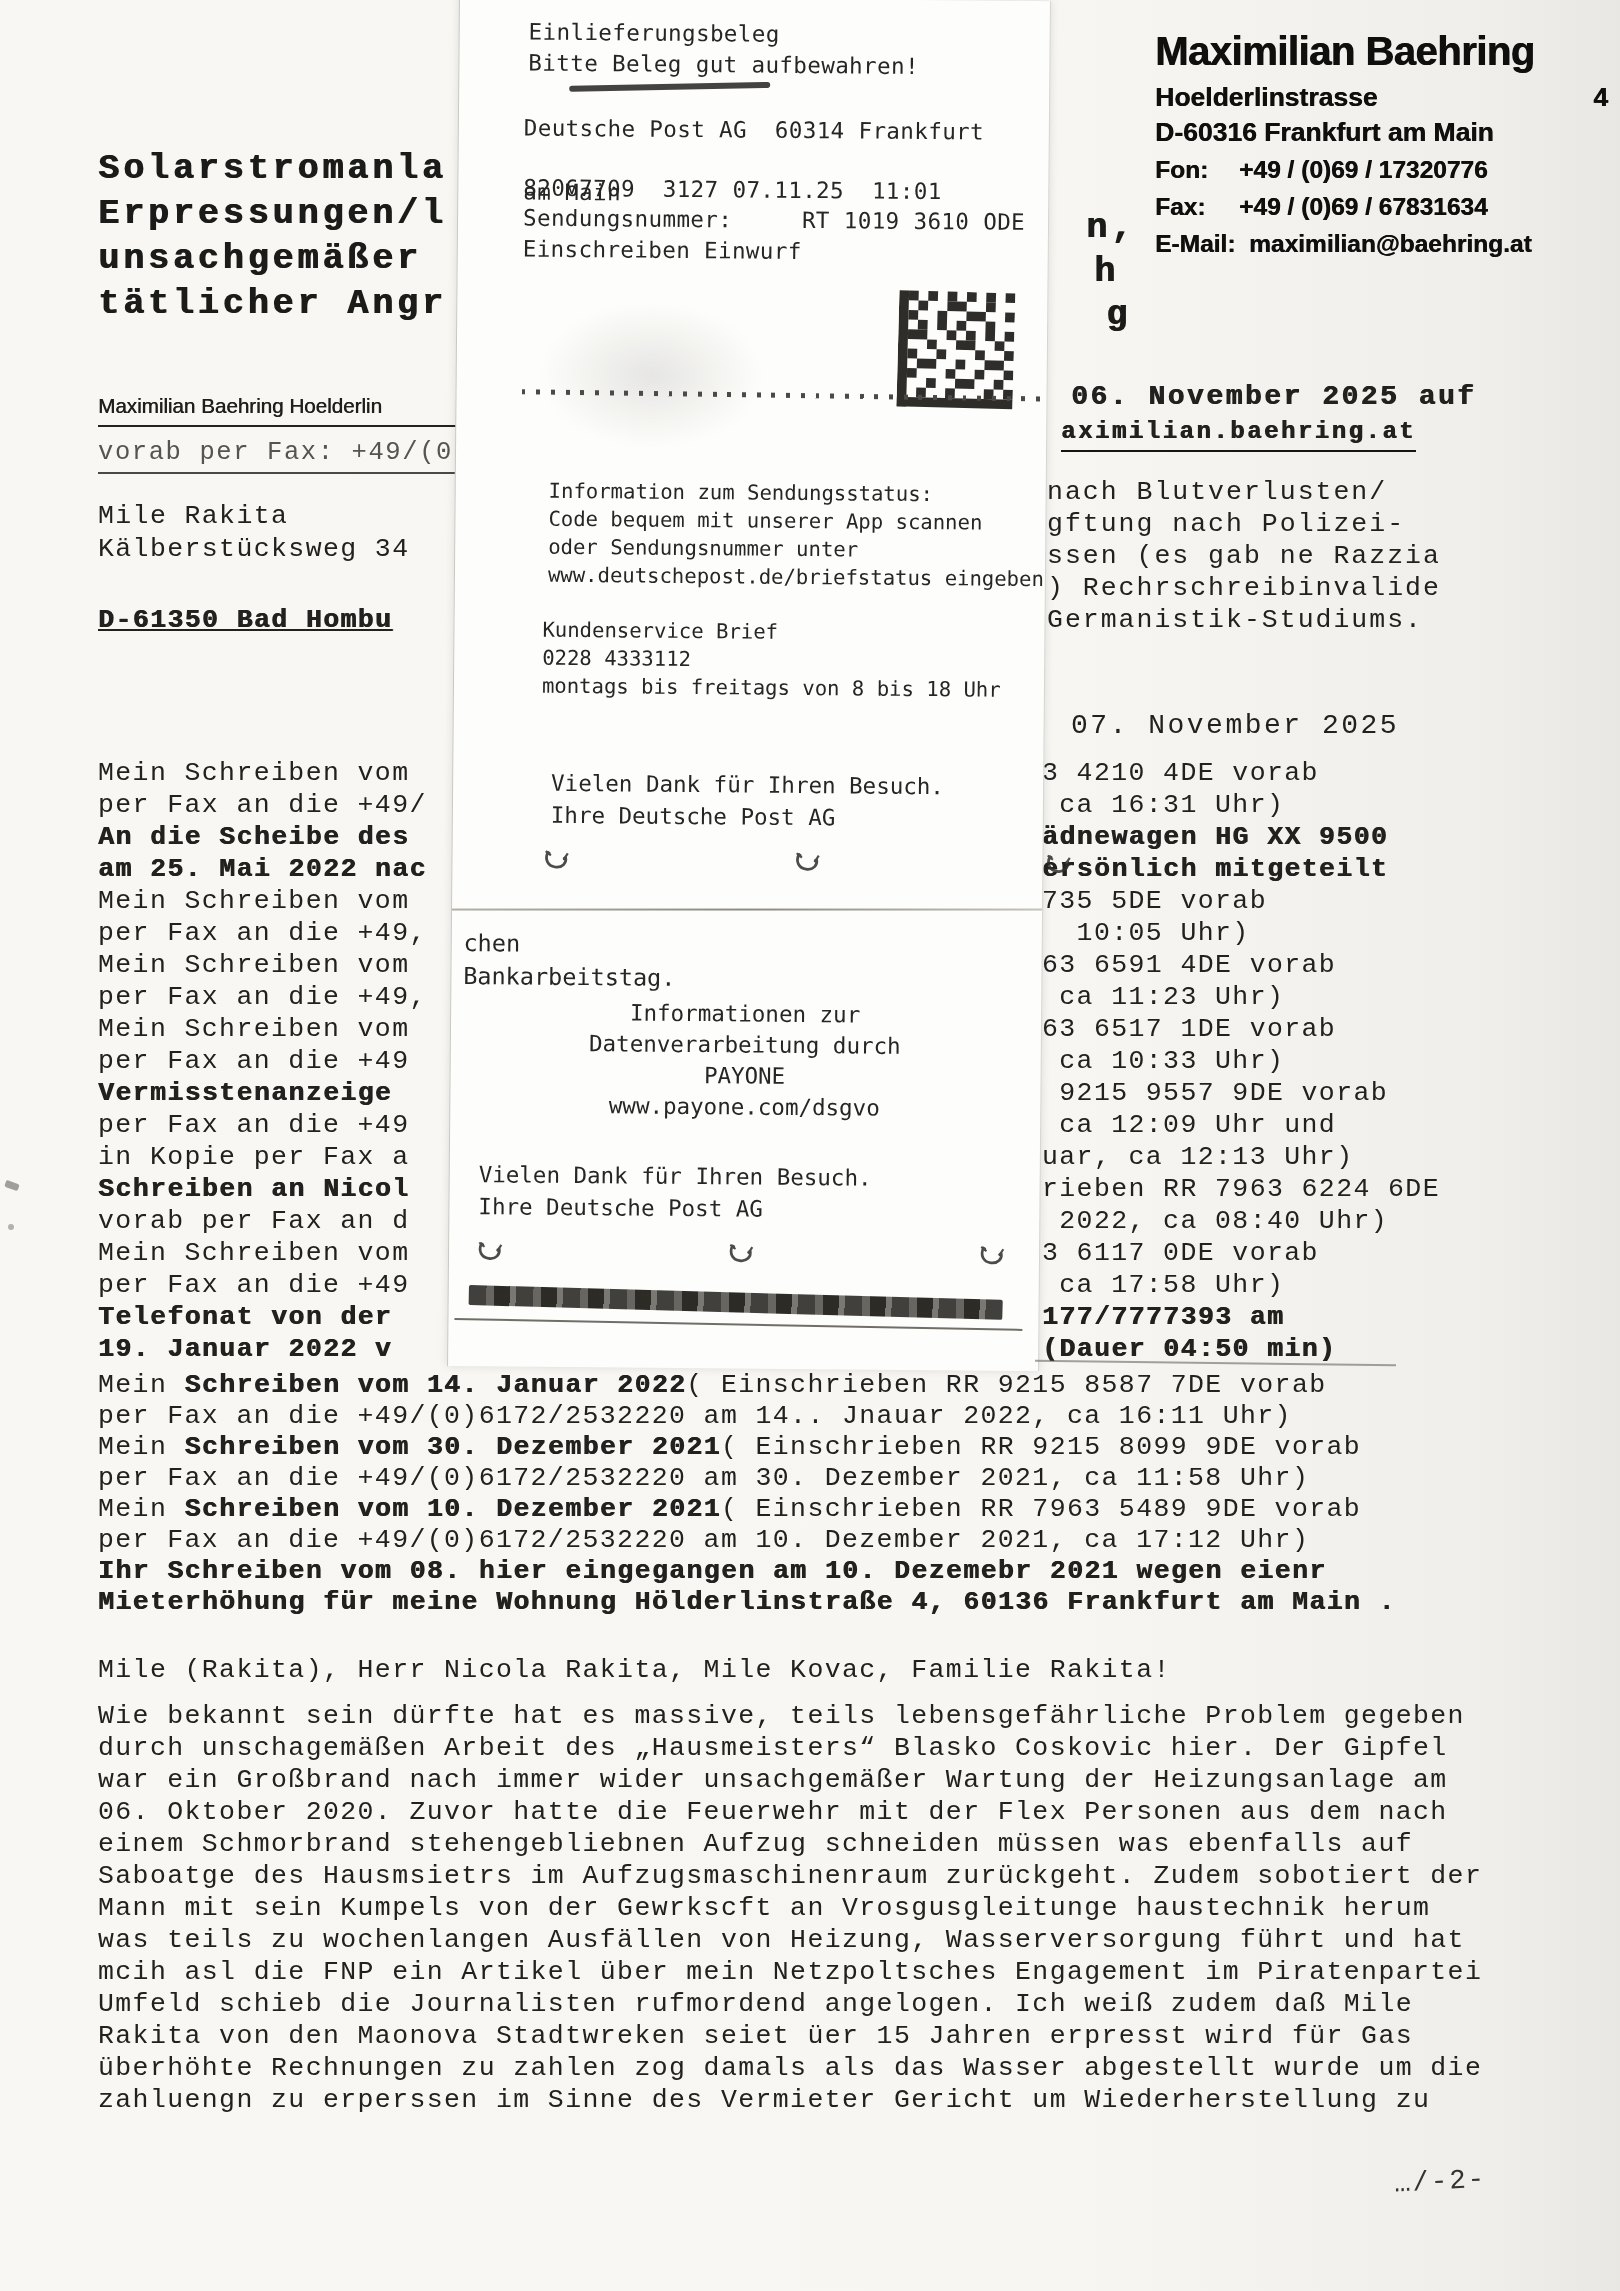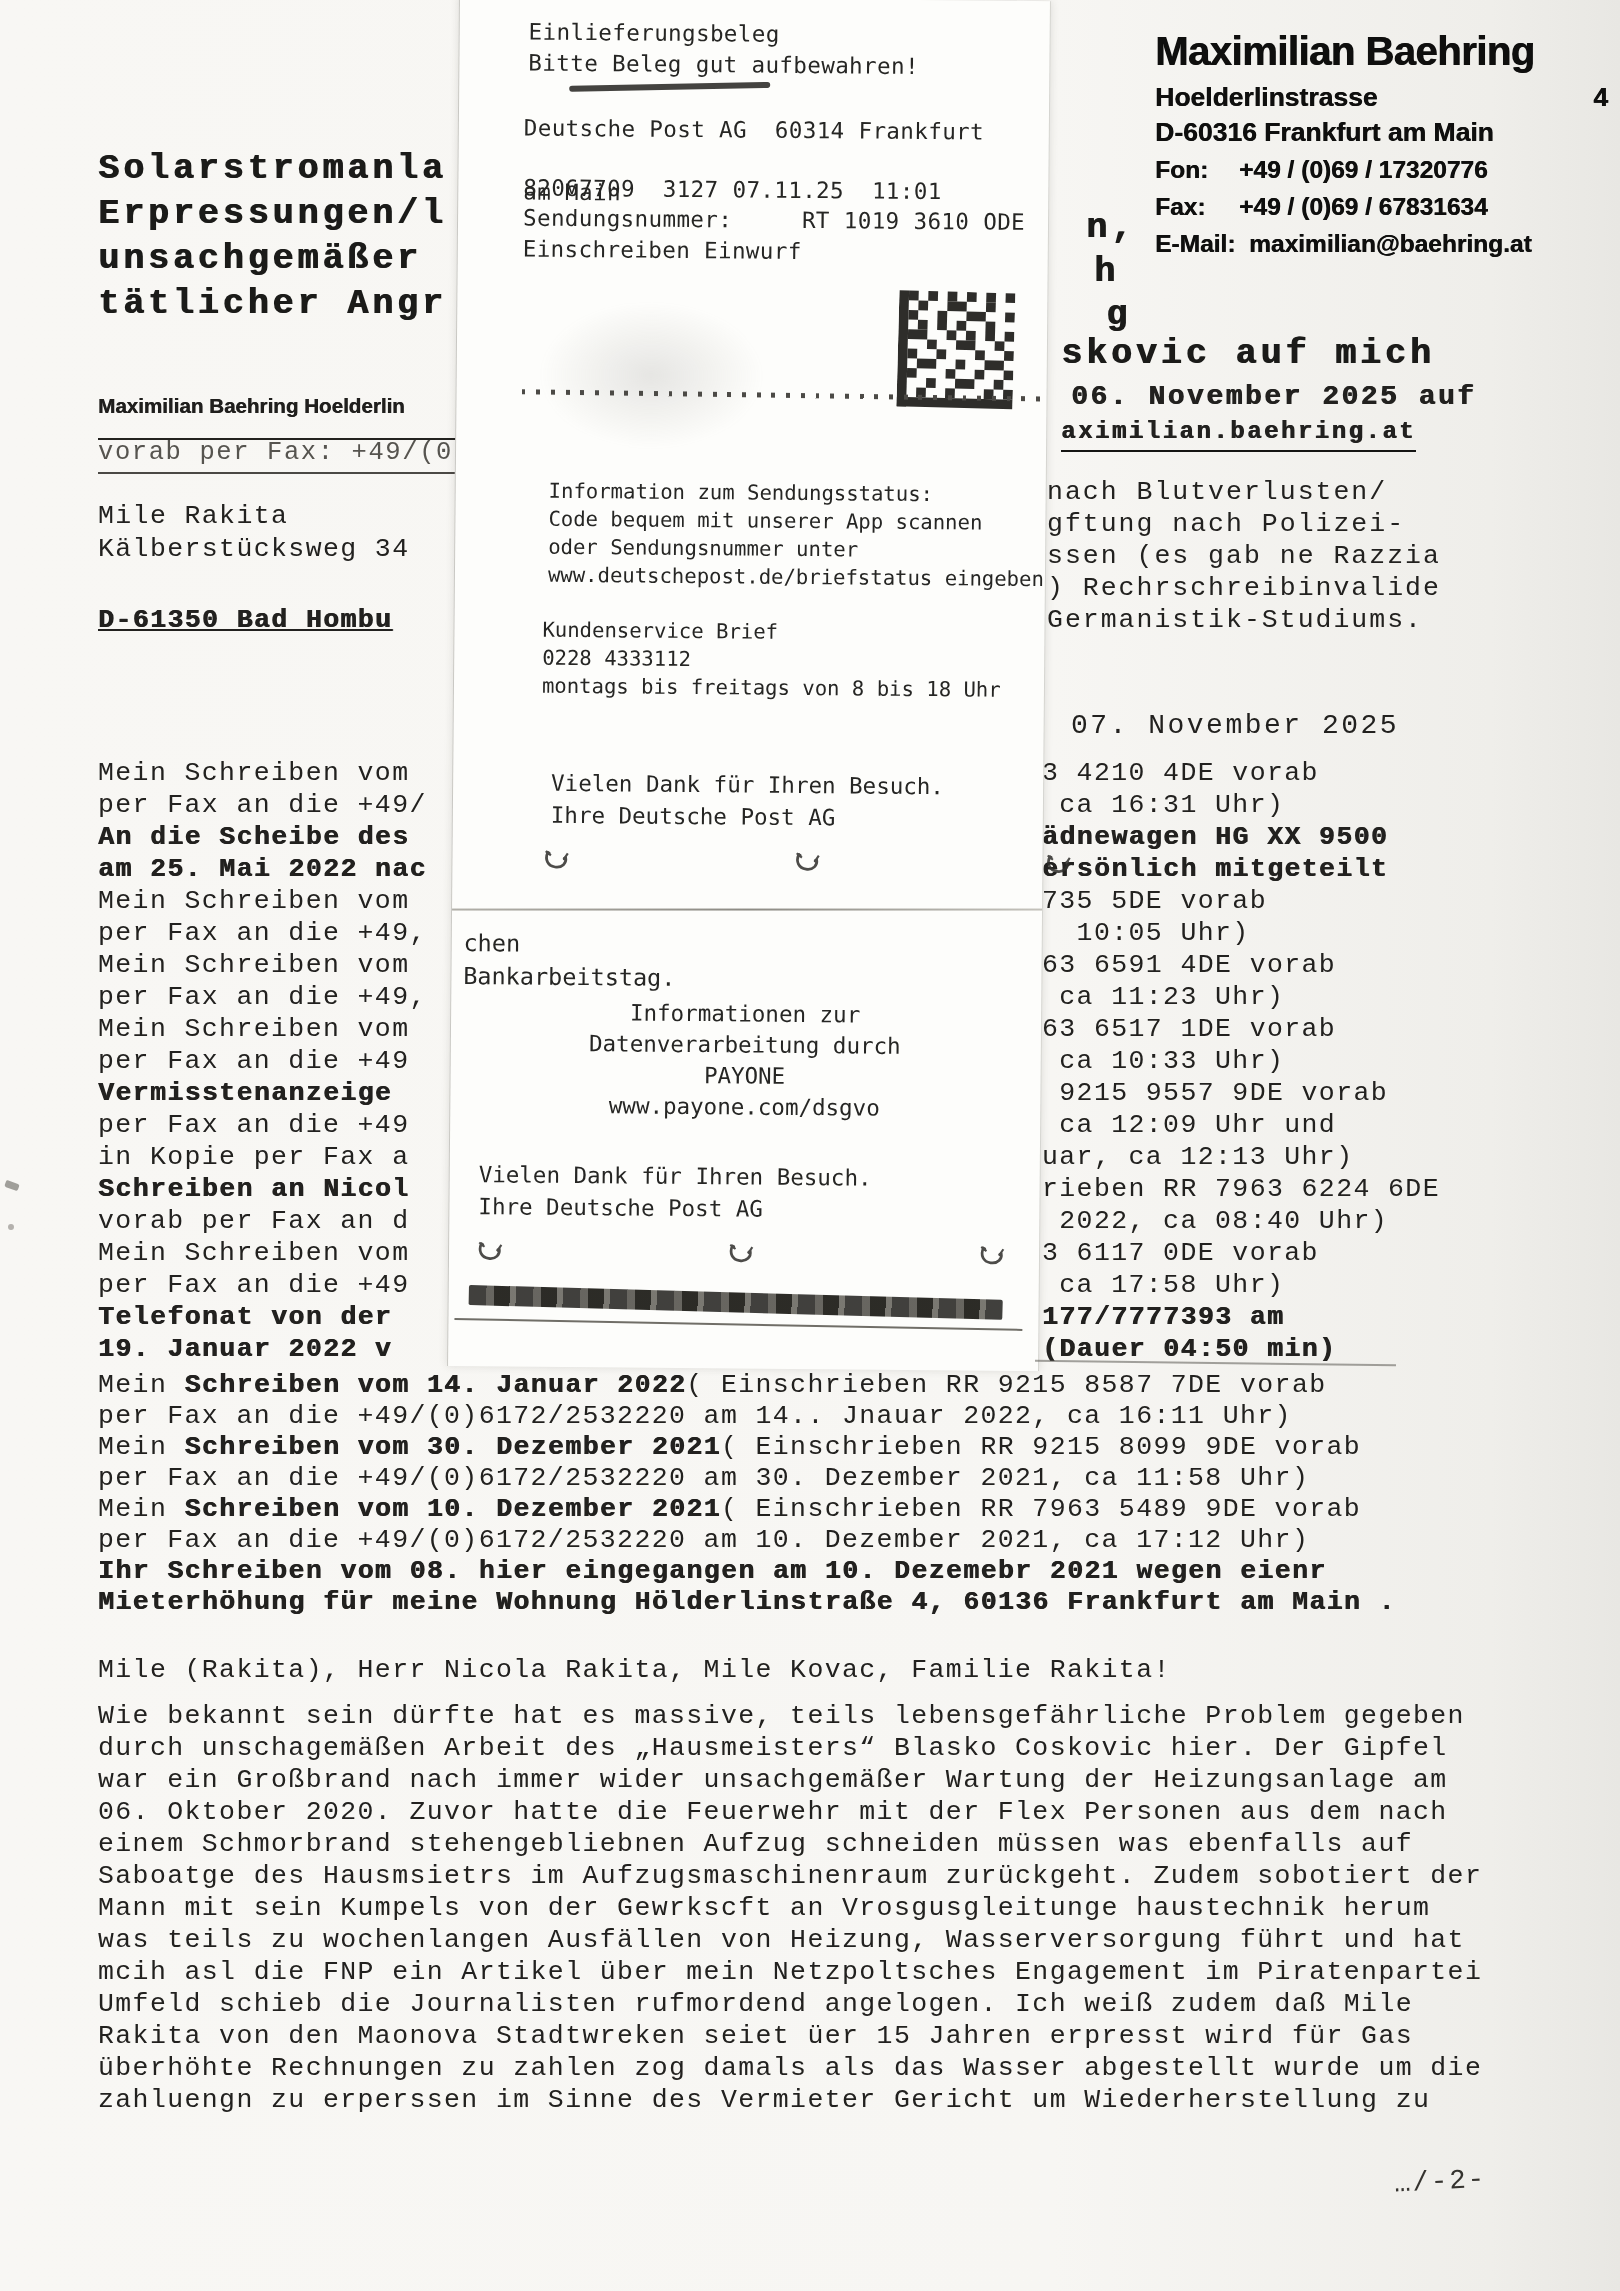--- a/index.html
+++ b/index.html
@@ -28,21 +28,21 @@
   
   .subject{left:98px;top:147px;font-size:35px;letter-spacing:3.9px;line-height:45px;color:#1b1b19;}
   .subject .ln{font-weight:700;text-shadow:1px 0 0 currentColor;}
   .frag{position:absolute;font-family:"Liberation Mono",monospace;font-weight:700;font-size:35px;letter-spacing:3.9px;color:#1b1b19;text-shadow:1px 0 0 currentColor;white-space:pre;}
   .frag-n{left:1086px;top:208px;}
   .frag-h{left:1094px;top:252px;}
   .frag-g{left:1106px;top:295px;}
   .frag-skovic{left:1061px;top:334px;}
   .head-date{left:1071px;top:381px;font-size:28px;letter-spacing:2.5px;font-weight:700;text-shadow:0.8px 0 0 currentColor;text-align:center;}
   .head-url{left:1061px;top:416px;font-size:24px;letter-spacing:2.5px;font-weight:700;text-shadow:0.8px 0 0 currentColor;border-bottom:2.9px solid #15151366;padding-bottom:2px;border-color:#151513;}
-  .sender-ref{left:98px;top:394px;font-family:"Liberation Sans",sans-serif;font-weight:700;font-size:20.6px;color:#201f1d;border-bottom:2.9px solid #23221f;padding-bottom:20px;width:365px;text-shadow:0.5px 0 0 currentColor;}
+  .sender-ref{left:98px;top:394px;font-family:"Liberation Sans",sans-serif;font-weight:400;font-size:20.6px;color:#201f1d;border-bottom:2.9px solid #23221f;padding-bottom:7px;width:365px;text-shadow:0.5px 0 0 currentColor;}
   .fax-note{left:98px;top:437px;font-size:25.5px;letter-spacing:1.6px;color:#56544f;border-bottom:2px solid #4b4945;padding-bottom:2.9px;width:378px;}
   
   .recipient{left:98px;top:500px;line-height:33px;}
   .recipient-city{left:98px;top:604px;font-weight:700;text-shadow:0.8px 0 0 currentColor;text-decoration:underline;}
   
   .right-para{left:1047px;top:476px;line-height:32px;letter-spacing:2px;}
   .date-line{left:1071px;top:710px;font-size:28px;letter-spacing:2.5px;}
   .list-left{left:98px;top:757px;line-height:32px;}
   .list-right{left:1042px;top:757px;line-height:32px;}
   .full-lines{left:98px;top:1370px;line-height:31px;}
@@ -85,21 +85,20 @@
 </head>
 <body>
 
 <div class="page">
 
   <div class="abs subject lines"><div class="ln"><span>Solarstromanla</span></div><div class="ln"><span>Erpressungen/l</span></div><div class="ln"><span>unsachgemäßer</span></div><div class="ln"><span>tätlicher Angr</span></div></div>
 
   <span class="frag frag-n">n,</span>
   <span class="frag frag-h">h</span>
   <span class="frag frag-g">g</span>
-  <span class="frag frag-skovic">skovic auf mich</span>
 
   <div class="abs mono head-date">06. November 2025 auf</div>
   <div class="abs mono head-url">aximilian.baehring.at</div>
 
   <div class="abs sender-ref">Maximilian Baehring Hoelderlin</div>
   <div class="abs mono fax-note">vorab per Fax: +49/(0)</div>
 
   <div class="abs mono recipient lines"><div class="ln"><span>Mile Rakita</span></div><div class="ln"><span>Kälberstücksweg 34</span></div></div>
   <div class="abs mono recipient-city">D-61350 Bad Hombu</div>
 

